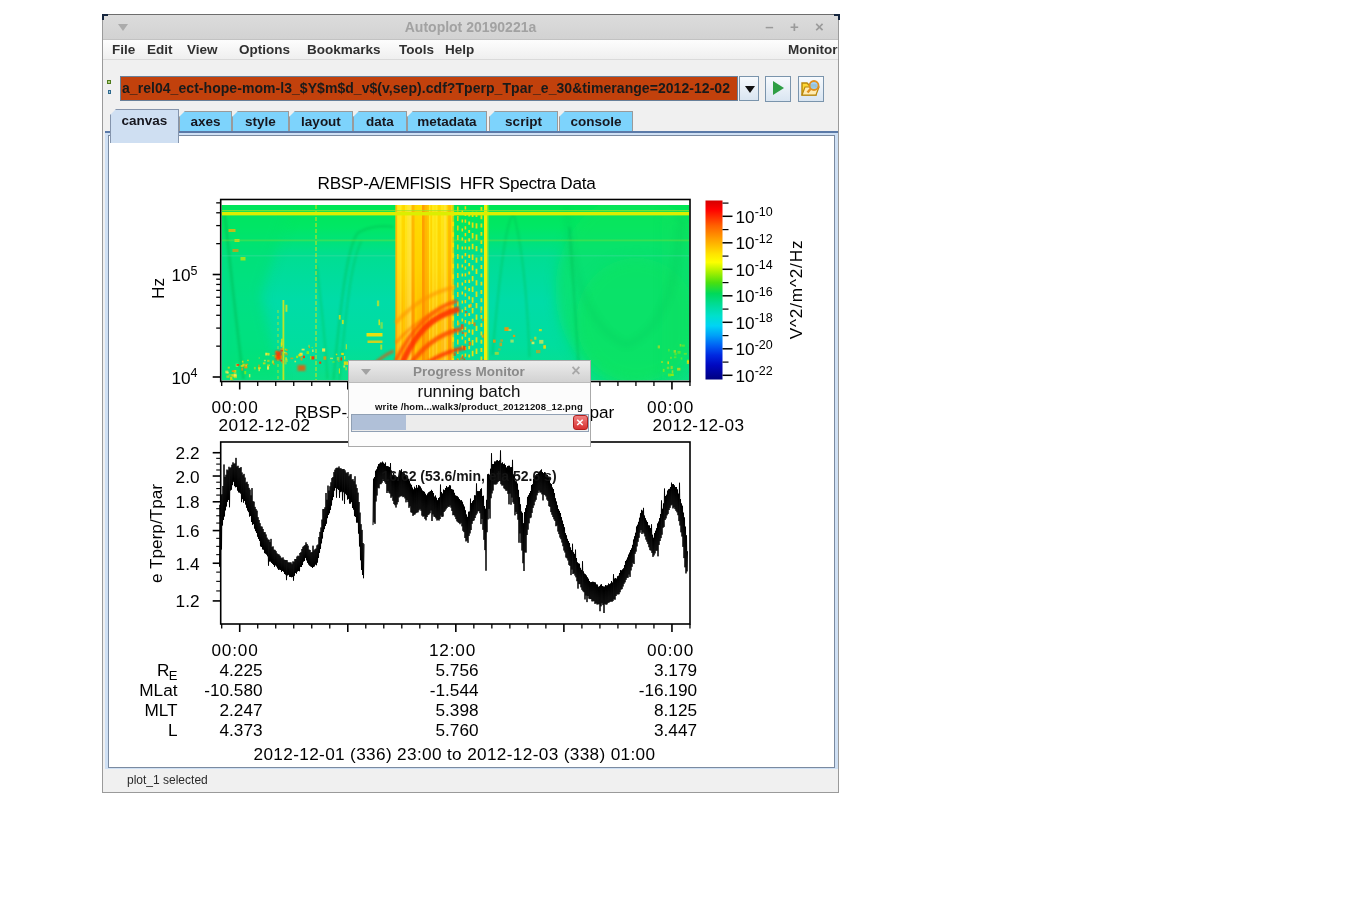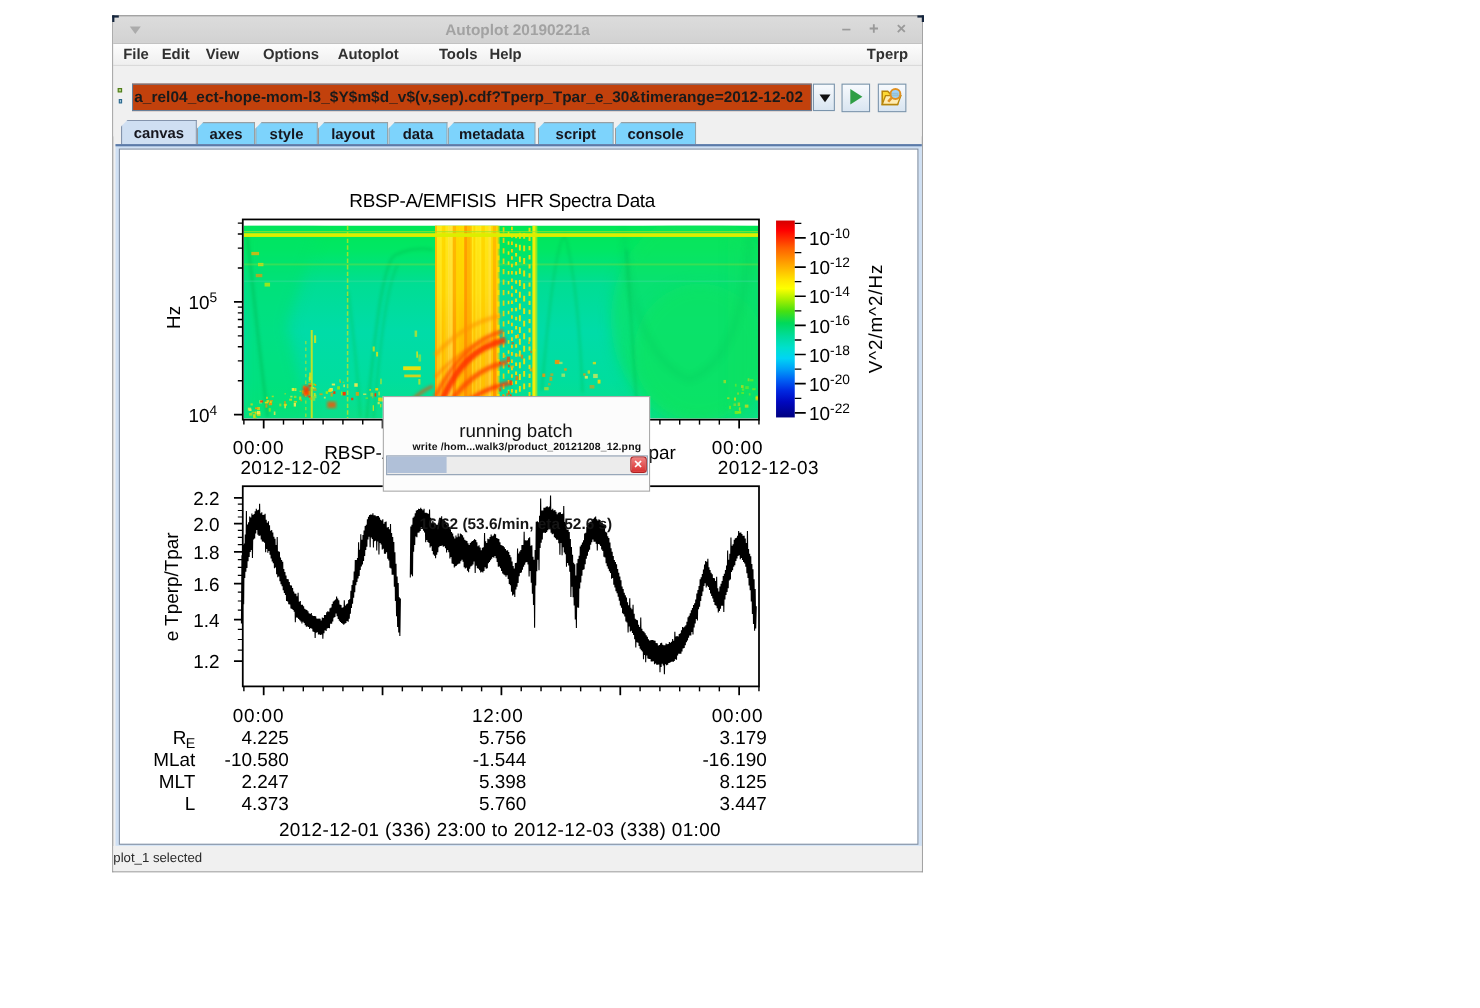--- a/index.html
+++ b/index.html
@@ -29,26 +29,26 @@
 #ddbtn { left:636px; width:20px; }
 #ddbtn .tri { position:absolute; left:4.5px; top:9px; width:0; height:0;
   border-left:5.5px solid transparent; border-right:5.5px solid transparent; border-top:7px solid #111; }
 #playbtn { left:662px; width:26px; height:26px; }
 #playbtn .tri { position:absolute; left:7px; top:4.5px; width:0; height:0;
   border-top:7px solid transparent; border-bottom:7px solid transparent; border-left:11px solid #2e9e44; }
 #browsebtn { left:695px; width:26px; height:26px; }
 #tabs { position:absolute; left:0; top:95.5px; z-index:3; width:100%; height:21px; font-size:13.5px; font-weight:bold; color:#16161e; }
 .tab { position:absolute; top:0.5px; height:20px; background:#7dd3fc; border:1px solid #9a9a9a; border-bottom:none;
   text-align:center; line-height:19px; clip-path:polygon(6px 0, 100% 0, 100% 100%, 0 100%, 0 6px); }
-.tab.sel { background:#cfdff2; border-color:#8494ac; top:-1.5px; height:22px; line-height:22px; }
+.tab.sel { background:#cfdff2; border-color:#8494ac; top:-1.5px; height:34px; line-height:22px; }
 #tabpane { position:absolute; left:2px; top:115.5px; width:733px; height:638.5px;
   background:#cfe0f4; border-top:2px solid #5b7aa8; }
 #plotarea { position:absolute; left:3px; top:2px; width:727px; height:633.5px; background:#fff; border:1px solid #7a8aa0; }
 #statusbar { position:absolute; left:0; bottom:0; width:100%; height:23px; background:#f0f0f0;
-  font-size:12px; color:#2a2a2a; line-height:22px; }
+  font-size:12px; color:#2a2a2a; line-height:22px; padding-left:24px; }
 #dialog { position:absolute; left:347.5px; top:359.5px; width:243px; height:87px;
   background:#fcfcfc; border:1px solid #aaa; z-index:50; }
 #dtitle { position:absolute; left:0; top:0; width:100%; height:22px;
   background:linear-gradient(#ececec,#d2d2d2); border-bottom:1px solid #bbb;
   color:#8a8a8a; font-weight:bold; font-size:13.5px; text-align:center; line-height:21px; }
 #dtitle .tri { position:absolute; left:12px; top:8px; width:0; height:0;
   border-left:5px solid transparent; border-right:5px solid transparent; border-top:6px solid #a2a2a2; }
 #dtitle .x { position:absolute; right:9px; top:-1px; color:#a8a8a8; font-size:16px; font-weight:bold; }
 #dmsg { position:absolute; top:21.5px; width:100%; text-align:center; font-size:17px; color:#111; }
 #dfile { position:absolute; top:40.5px; width:100%; text-align:center; font-size:9.5px; font-weight:bold; color:#111; letter-spacing:0.12px;padding-left:20px; }
@@ -63,24 +63,24 @@
 <body>
 <div id="win">
   <div id="tl"></div>
     <div id="tr"></div>
   <div id="titlebar"><span class="tri"></span>Autoplot 20190221a<span class="btns"><span>–</span><span>+</span><span>×</span></span></div>
   <div id="menubar">
     <span style="left:9px">File</span>
       <span style="left:44px">Edit</span>
       <span style="left:84px">View</span>
     <span style="left:136px">Options</span>
-      <span style="left:204px">Autoplot</span>
+      <span style="left:204px">Bookmarks</span>
       <span style="left:296px">Tools</span>
     <span style="left:342px">Help</span>
-      <span style="left:685px">Tperp</span>
+      <span style="left:685px">Monitor</span>
   </div>
   <div id="urlrow">
     <div id="ic1"></div>
       <div id="ic2"></div>
     <div id="urlfield">a_rel04_ect-hope-mom-l3_$Y$m$d_v$(v,sep).cdf?Tperp_Tpar_e_30&amp;timerange=2012-12-02</div>
     <div class="sqbtn" id="ddbtn">
         <span class="tri"></span>
       </div>
     <div class="sqbtn" id="playbtn">
         <span class="tri"></span>
@@ -583,19 +583,20 @@
           <text x="176" y="733.5" font-size="17.2" text-anchor="end">L</text>
           <text x="261" y="733.5" font-size="17.2" text-anchor="end">4.373</text>
           <text x="477" y="733.5" font-size="17.2" text-anchor="end">5.760</text>
           <text x="695.5" y="733.5" font-size="17.2" text-anchor="end">3.447</text>
           <text x="453" y="757.5" font-size="17.2" letter-spacing="0.35" text-anchor="middle">2012-12-01 (336) 23:00 to 2012-12-03 (338) 01:00</text>
         </svg></div>
     </div>
   <div id="statusbar">plot_1 selected</div>
 </div>
 <div id="dialog">
+  <div id="dtitle"><span class="tri"></span>Progress Monitor<span class="x">×</span></div>
   <div id="dmsg">running batch</div>
   <div id="dfile">write /hom...walk3/product_20121208_12.png</div>
   <div id="dbar">
       <div id="dfill"></div>
       <div id="dx">✕</div>
     </div>
   <div id="dinfo">16/62 (53.6/min, eta 52.6 s)</div>
 </div>
 </body></html>

